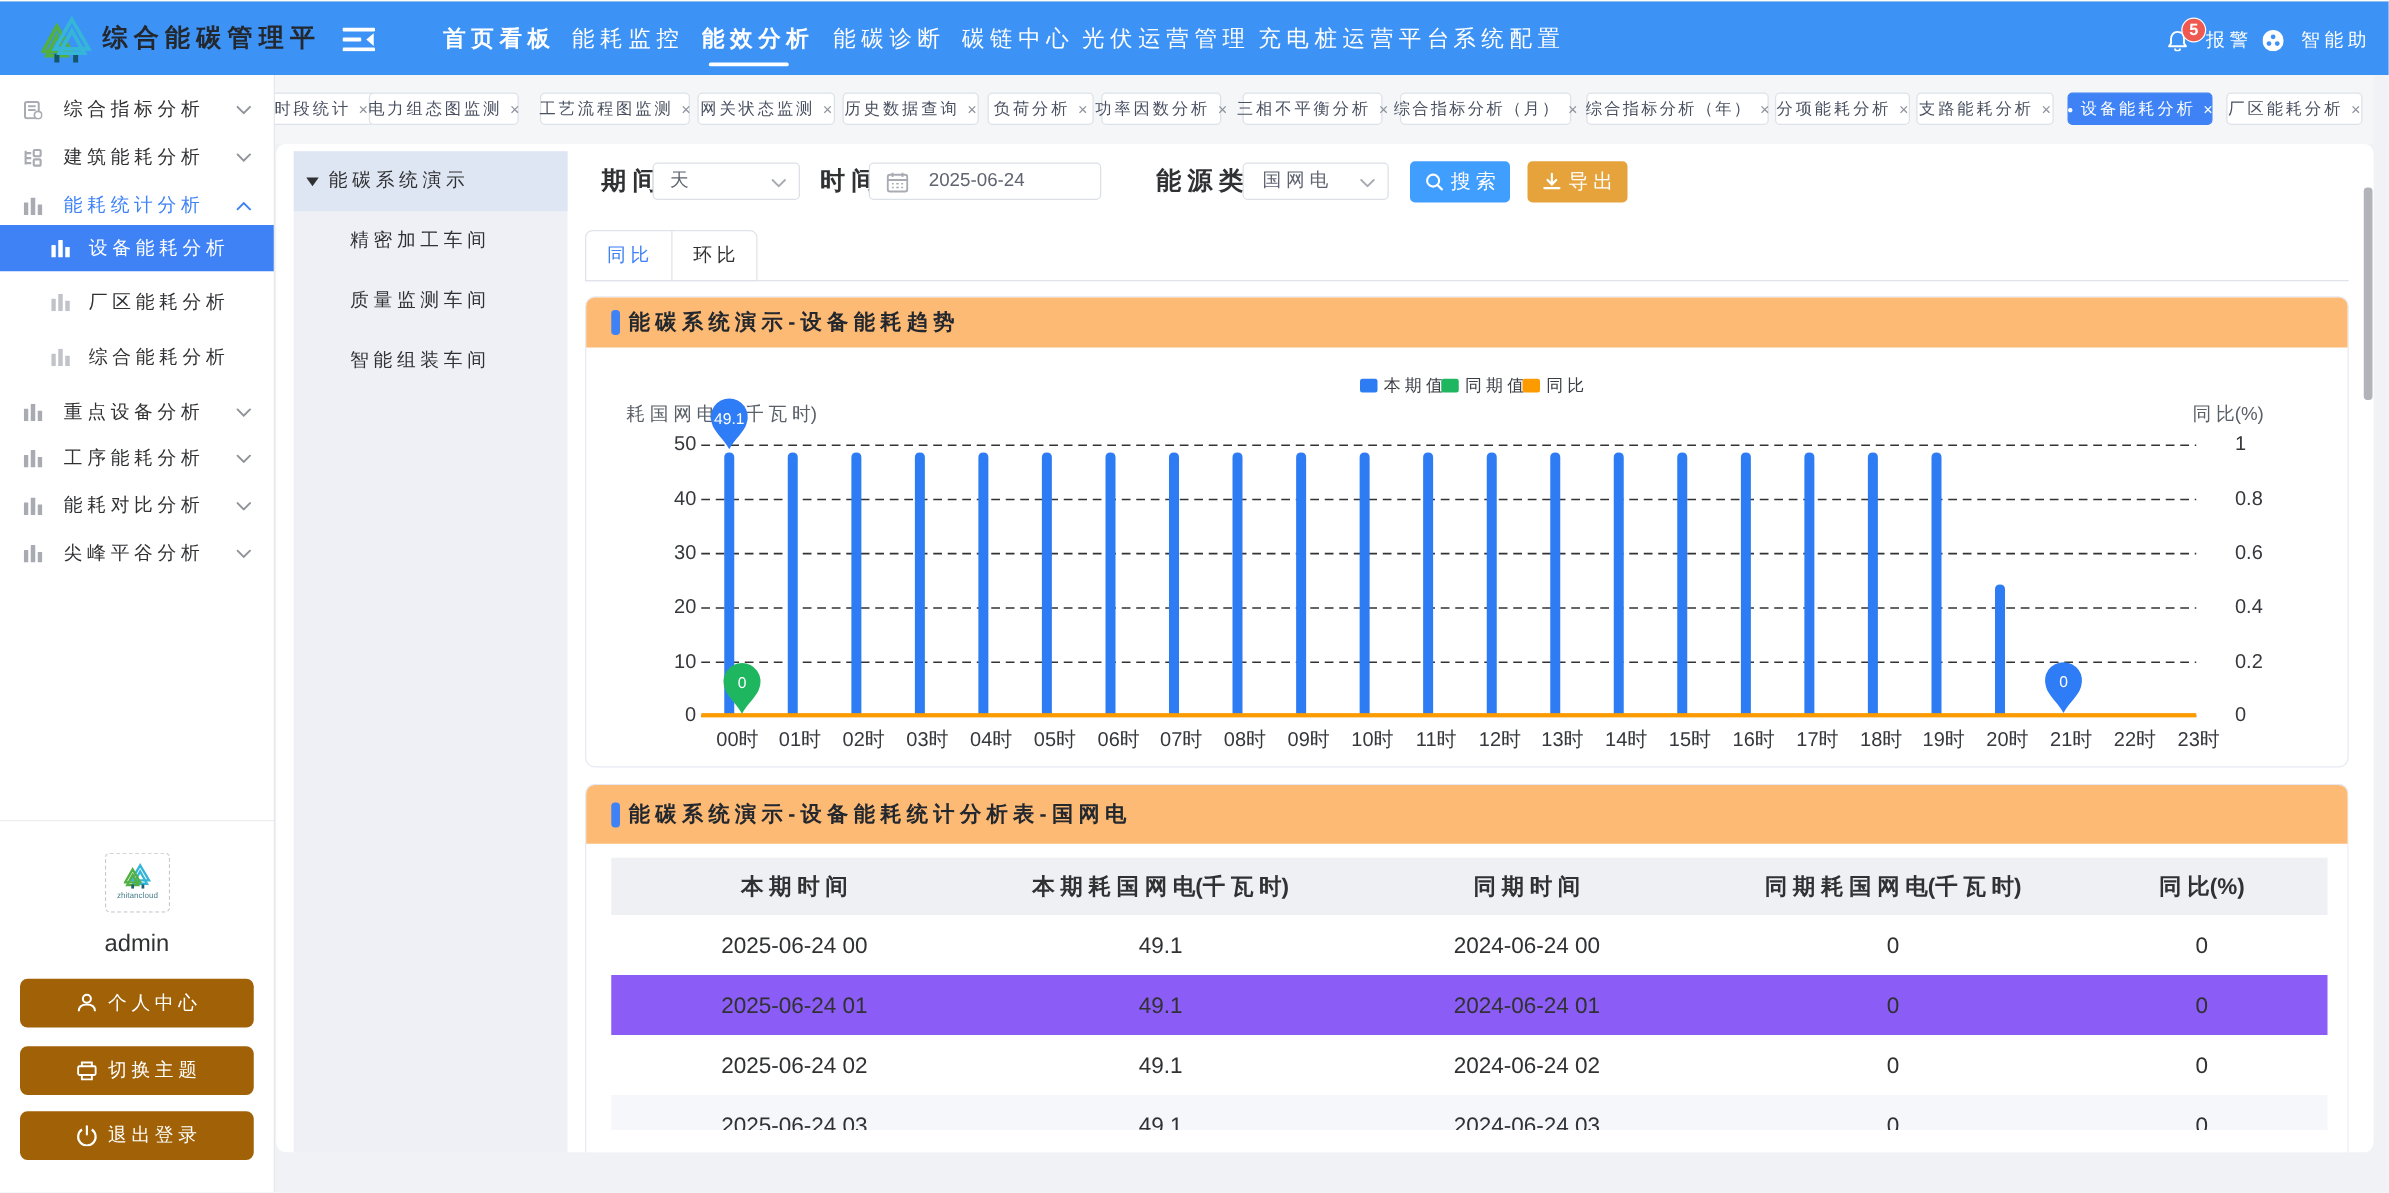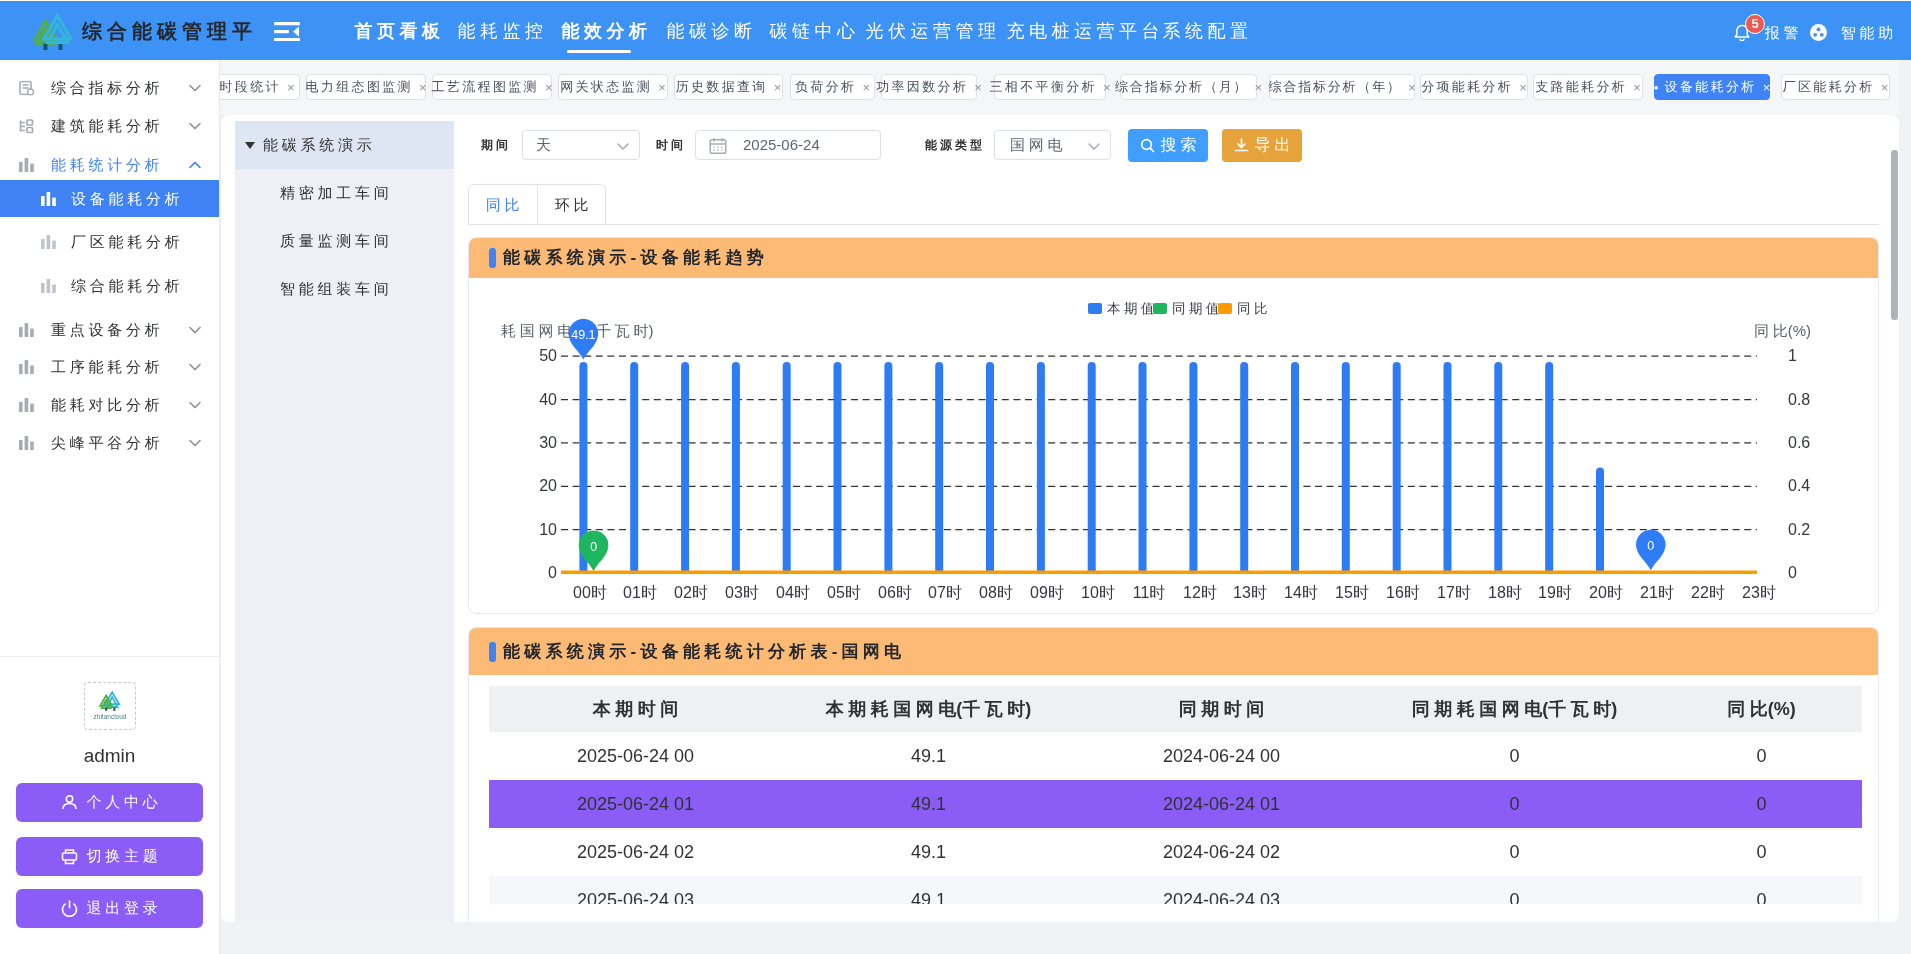--- a/index.html
+++ b/index.html
@@ -15,31 +15,31 @@
 #sb{left:0;top:60px;width:220px;height:894px;background:#fff;border-right:1px solid #e6e8eb}
 .si{position:absolute;left:0;width:219px;height:38px;font-size:15px;color:#303133;line-height:38px;white-space:nowrap}
 .si .tx{position:absolute;left:51px;top:0}
 .si .tx2{position:absolute;left:71px;top:0}
 .si svg{position:absolute;top:50%;transform:translateY(-50%)}
 .ic1{left:19px}
 .ic2{left:41px}
 .si .ch{position:absolute;right:18px;top:50%;transform:translateY(-50%)}
 .blue{color:#3e82f6}
 #actv{background:#3e82f6;color:#fff}
-.sbtn{position:absolute;left:16px;width:187px;height:39px;background:#8b5cf6;border-radius:6px;color:#fff;font-size:15px;display:flex;align-items:center;justify-content:center;gap:8px}
+.sbtn{position:absolute;left:16px;width:187px;height:39px;background:#a16207;border-radius:6px;color:#fff;font-size:15px;display:flex;align-items:center;justify-content:center;gap:8px}
 #tb{left:220px;top:60px;width:1691px;height:55px;background:#f5f6f8;overflow:hidden}
 .tab{position:absolute;top:14px;height:26px;background:#fff;border:1px solid #dde1e8;border-radius:4px;font-size:13px;color:#495060;display:flex;align-items:center;justify-content:center;gap:6px;white-space:nowrap}
 .tab .x{color:#8c919c;font-size:13px;letter-spacing:0}
 .tab.on{background:#3e82f6;border-color:#3e82f6;color:#fff}
 .tab.on .x{color:#fff}
 #card{left:221px;top:115px;width:1678px;height:807px;background:#fff;border-radius:8px}
 #panel{left:235px;top:121px;width:219px;height:801px;background:#eef0f6}
 .prow{position:absolute;left:0;width:219px;height:48px;line-height:48px;font-size:15px;color:#303133;white-space:nowrap}
 #prow1{top:0;background:#dfe6f3}
-.lbl{font-size:12px;font-weight:bold;color:#303133;top:130px;height:30px;line-height:30px;white-space:nowrap}
+.lbl{font-size:20px;font-weight:bold;color:#303133;top:130px;height:30px;line-height:30px;white-space:nowrap}
 .inp{top:130px;height:30px;background:#fff;border:1px solid #dcdfe6;border-radius:4px;font-size:15px;color:#5f6470;line-height:28px}
 .chv{position:absolute;top:12px}
 .btn{top:129px;height:33px;border-radius:4px;color:#fff;font-size:16px;display:flex;align-items:center;justify-content:center;gap:6px}
 .ccard{background:#fff;border:1px solid #e6e9f2;border-radius:8px}
 .band{position:absolute;left:0;top:0;width:100%;height:40px;background:#fdba74;border-radius:7px 7px 0 0}
 .acc{position:absolute;left:20px;top:10px;width:7px;height:20px;background:#3e82f6;border-radius:3px}
 .ctt{position:absolute;left:34px;top:0;height:40px;line-height:40px;font-size:17px;font-weight:bold;color:#23272e;white-space:nowrap}
 .ylab{position:absolute;width:46px;text-align:right;font-size:16px;color:#36383d;line-height:18px}
 .yrlab{position:absolute;text-align:left;font-size:16px;color:#36383d;line-height:18px}
 .xlab{position:absolute;width:60px;text-align:center;font-size:16px;color:#36383d;line-height:18px}
@@ -259,21 +259,21 @@
           </g>
         </svg>
         <span class="z">退出登录</span>
       </div>
 </div>
 <div id="tb" class="ab">
       <div class="tab" style="left:-6px;width:86px">
         <span style="letter-spacing:.18em">时段统计</span>
         <span class="x">×</span>
       </div>
-      <div class="tab" style="left:86px;width:120px">
+      <div class="tab" style="left:75px;width:120px">
         <span style="letter-spacing:.18em">电力组态图监测</span>
         <span class="x">×</span>
       </div>
       <div class="tab" style="left:212px;width:120px">
         <span style="letter-spacing:.18em">工艺流程图监测</span>
         <span class="x">×</span>
       </div>
       <div class="tab" style="left:338px;width:110px">
         <span style="letter-spacing:.18em">网关状态监测</span>
         <span class="x">×</span>

